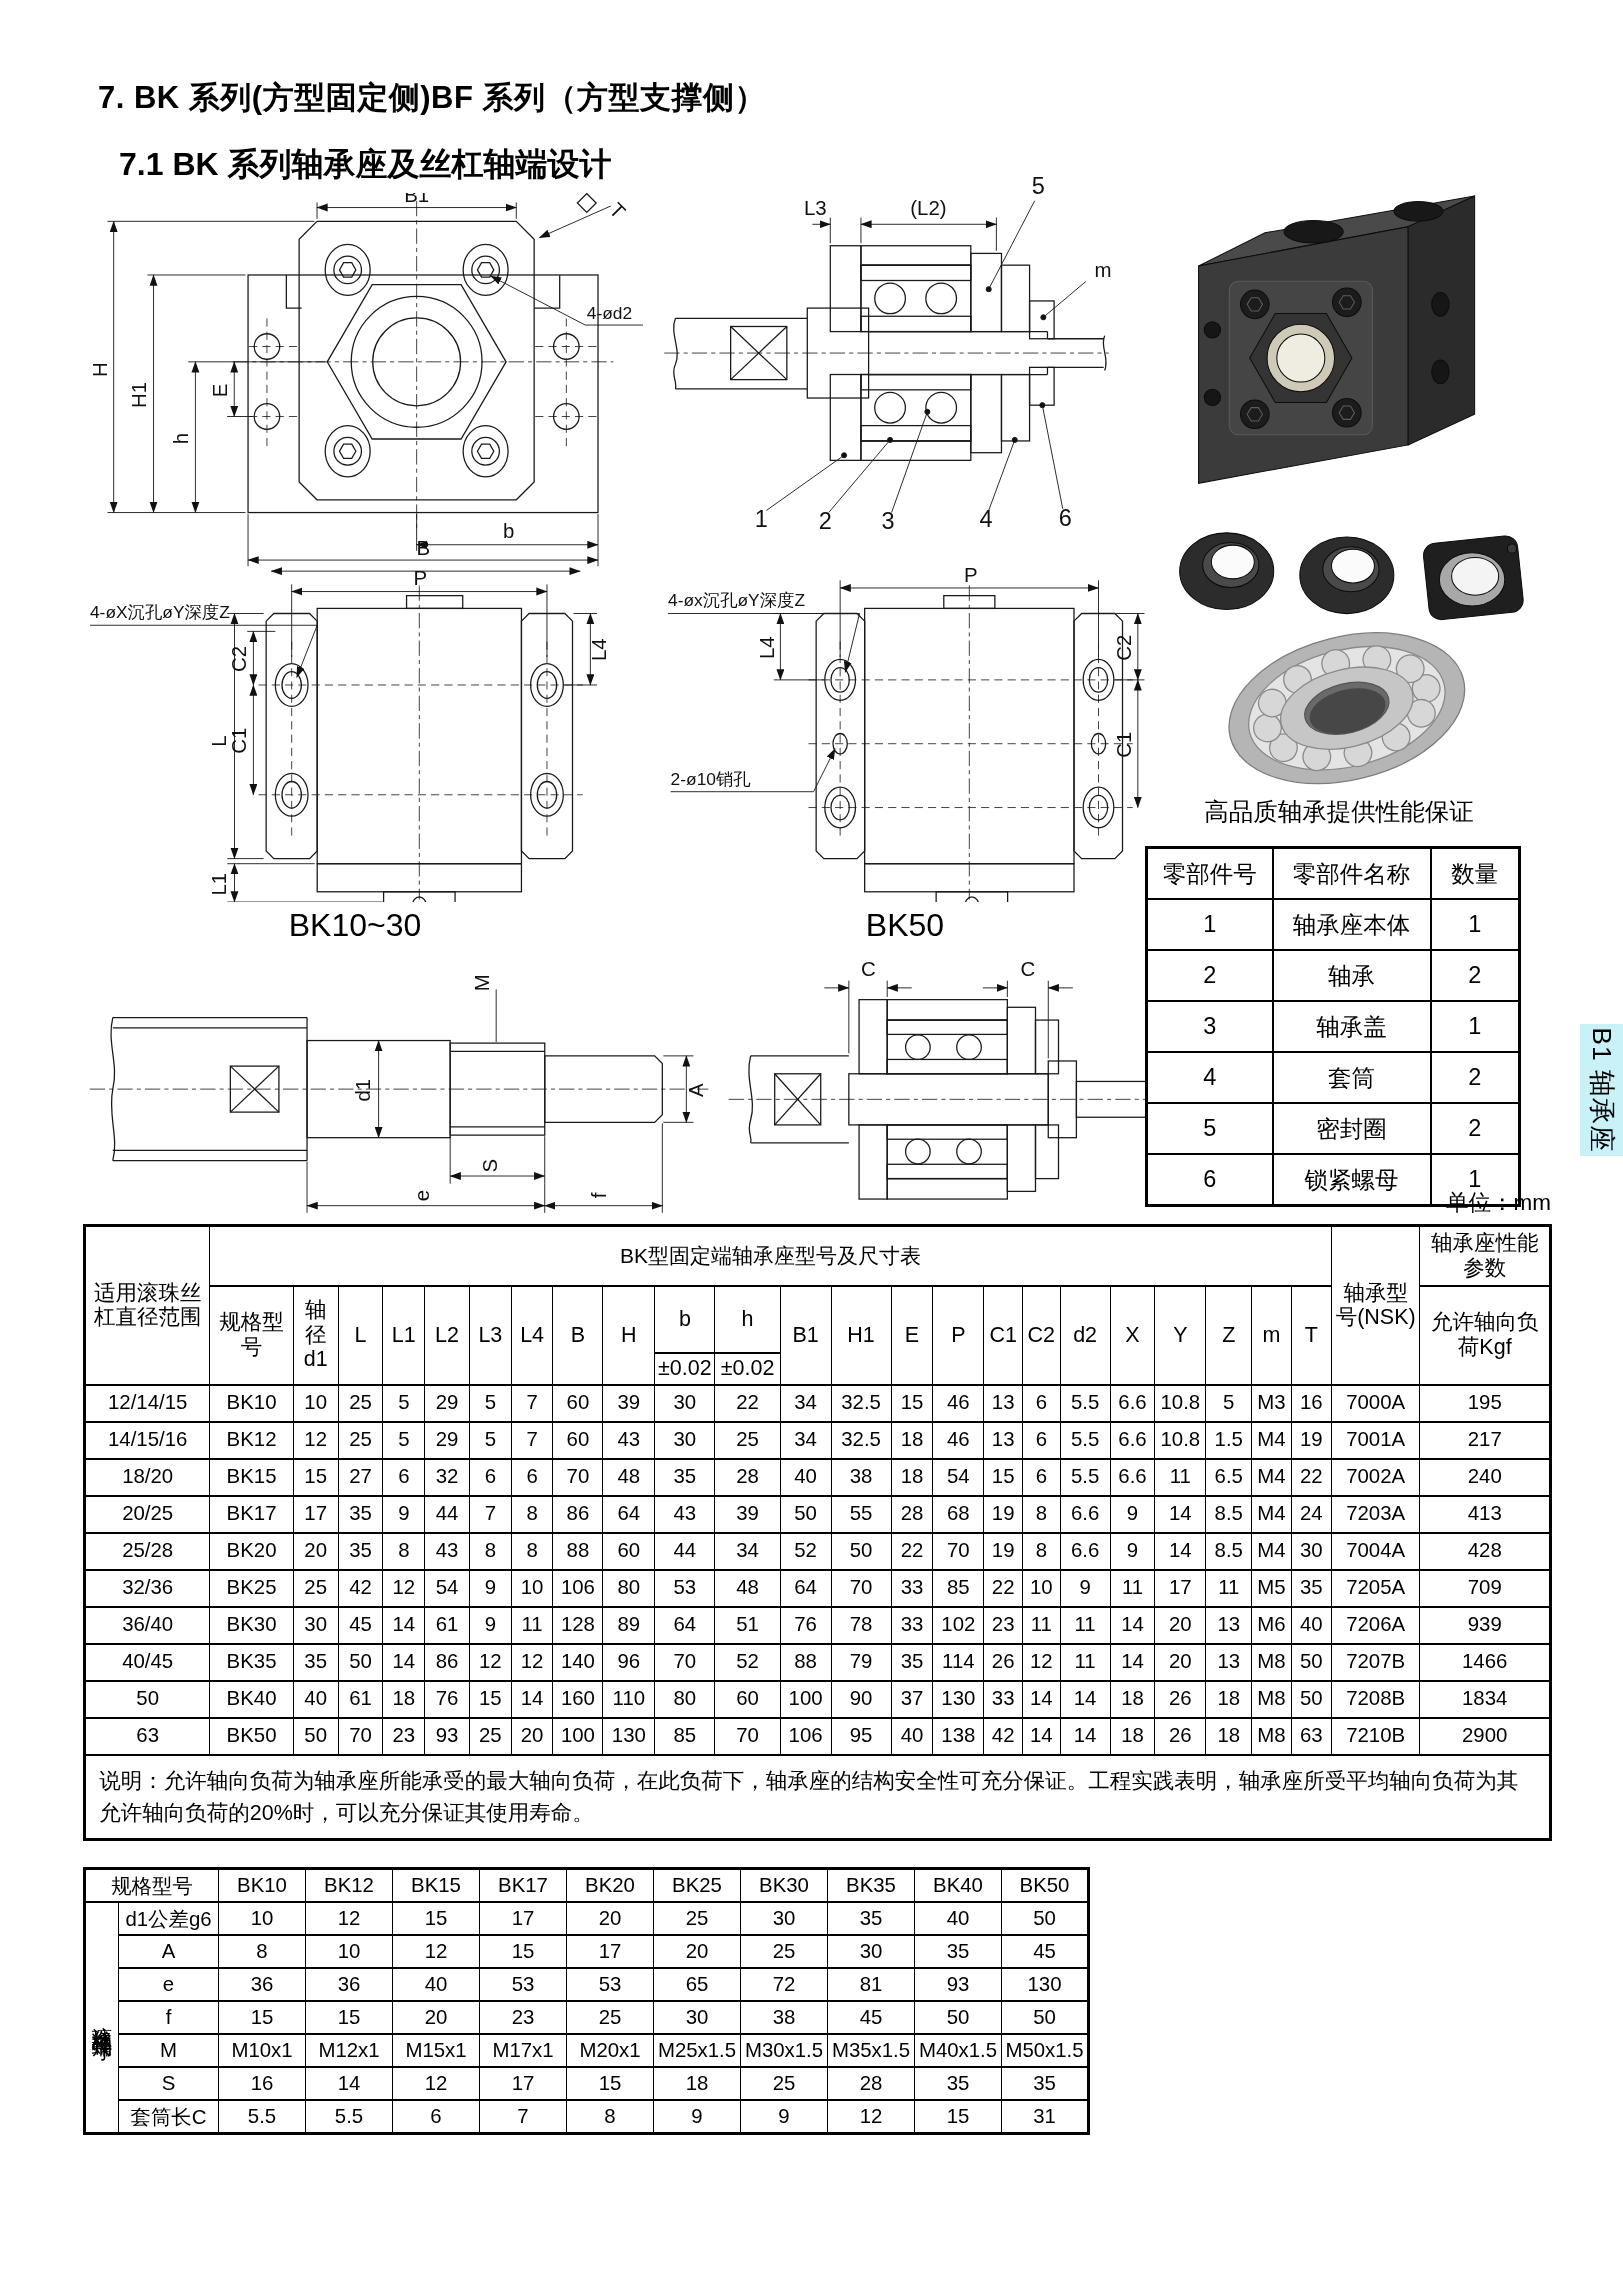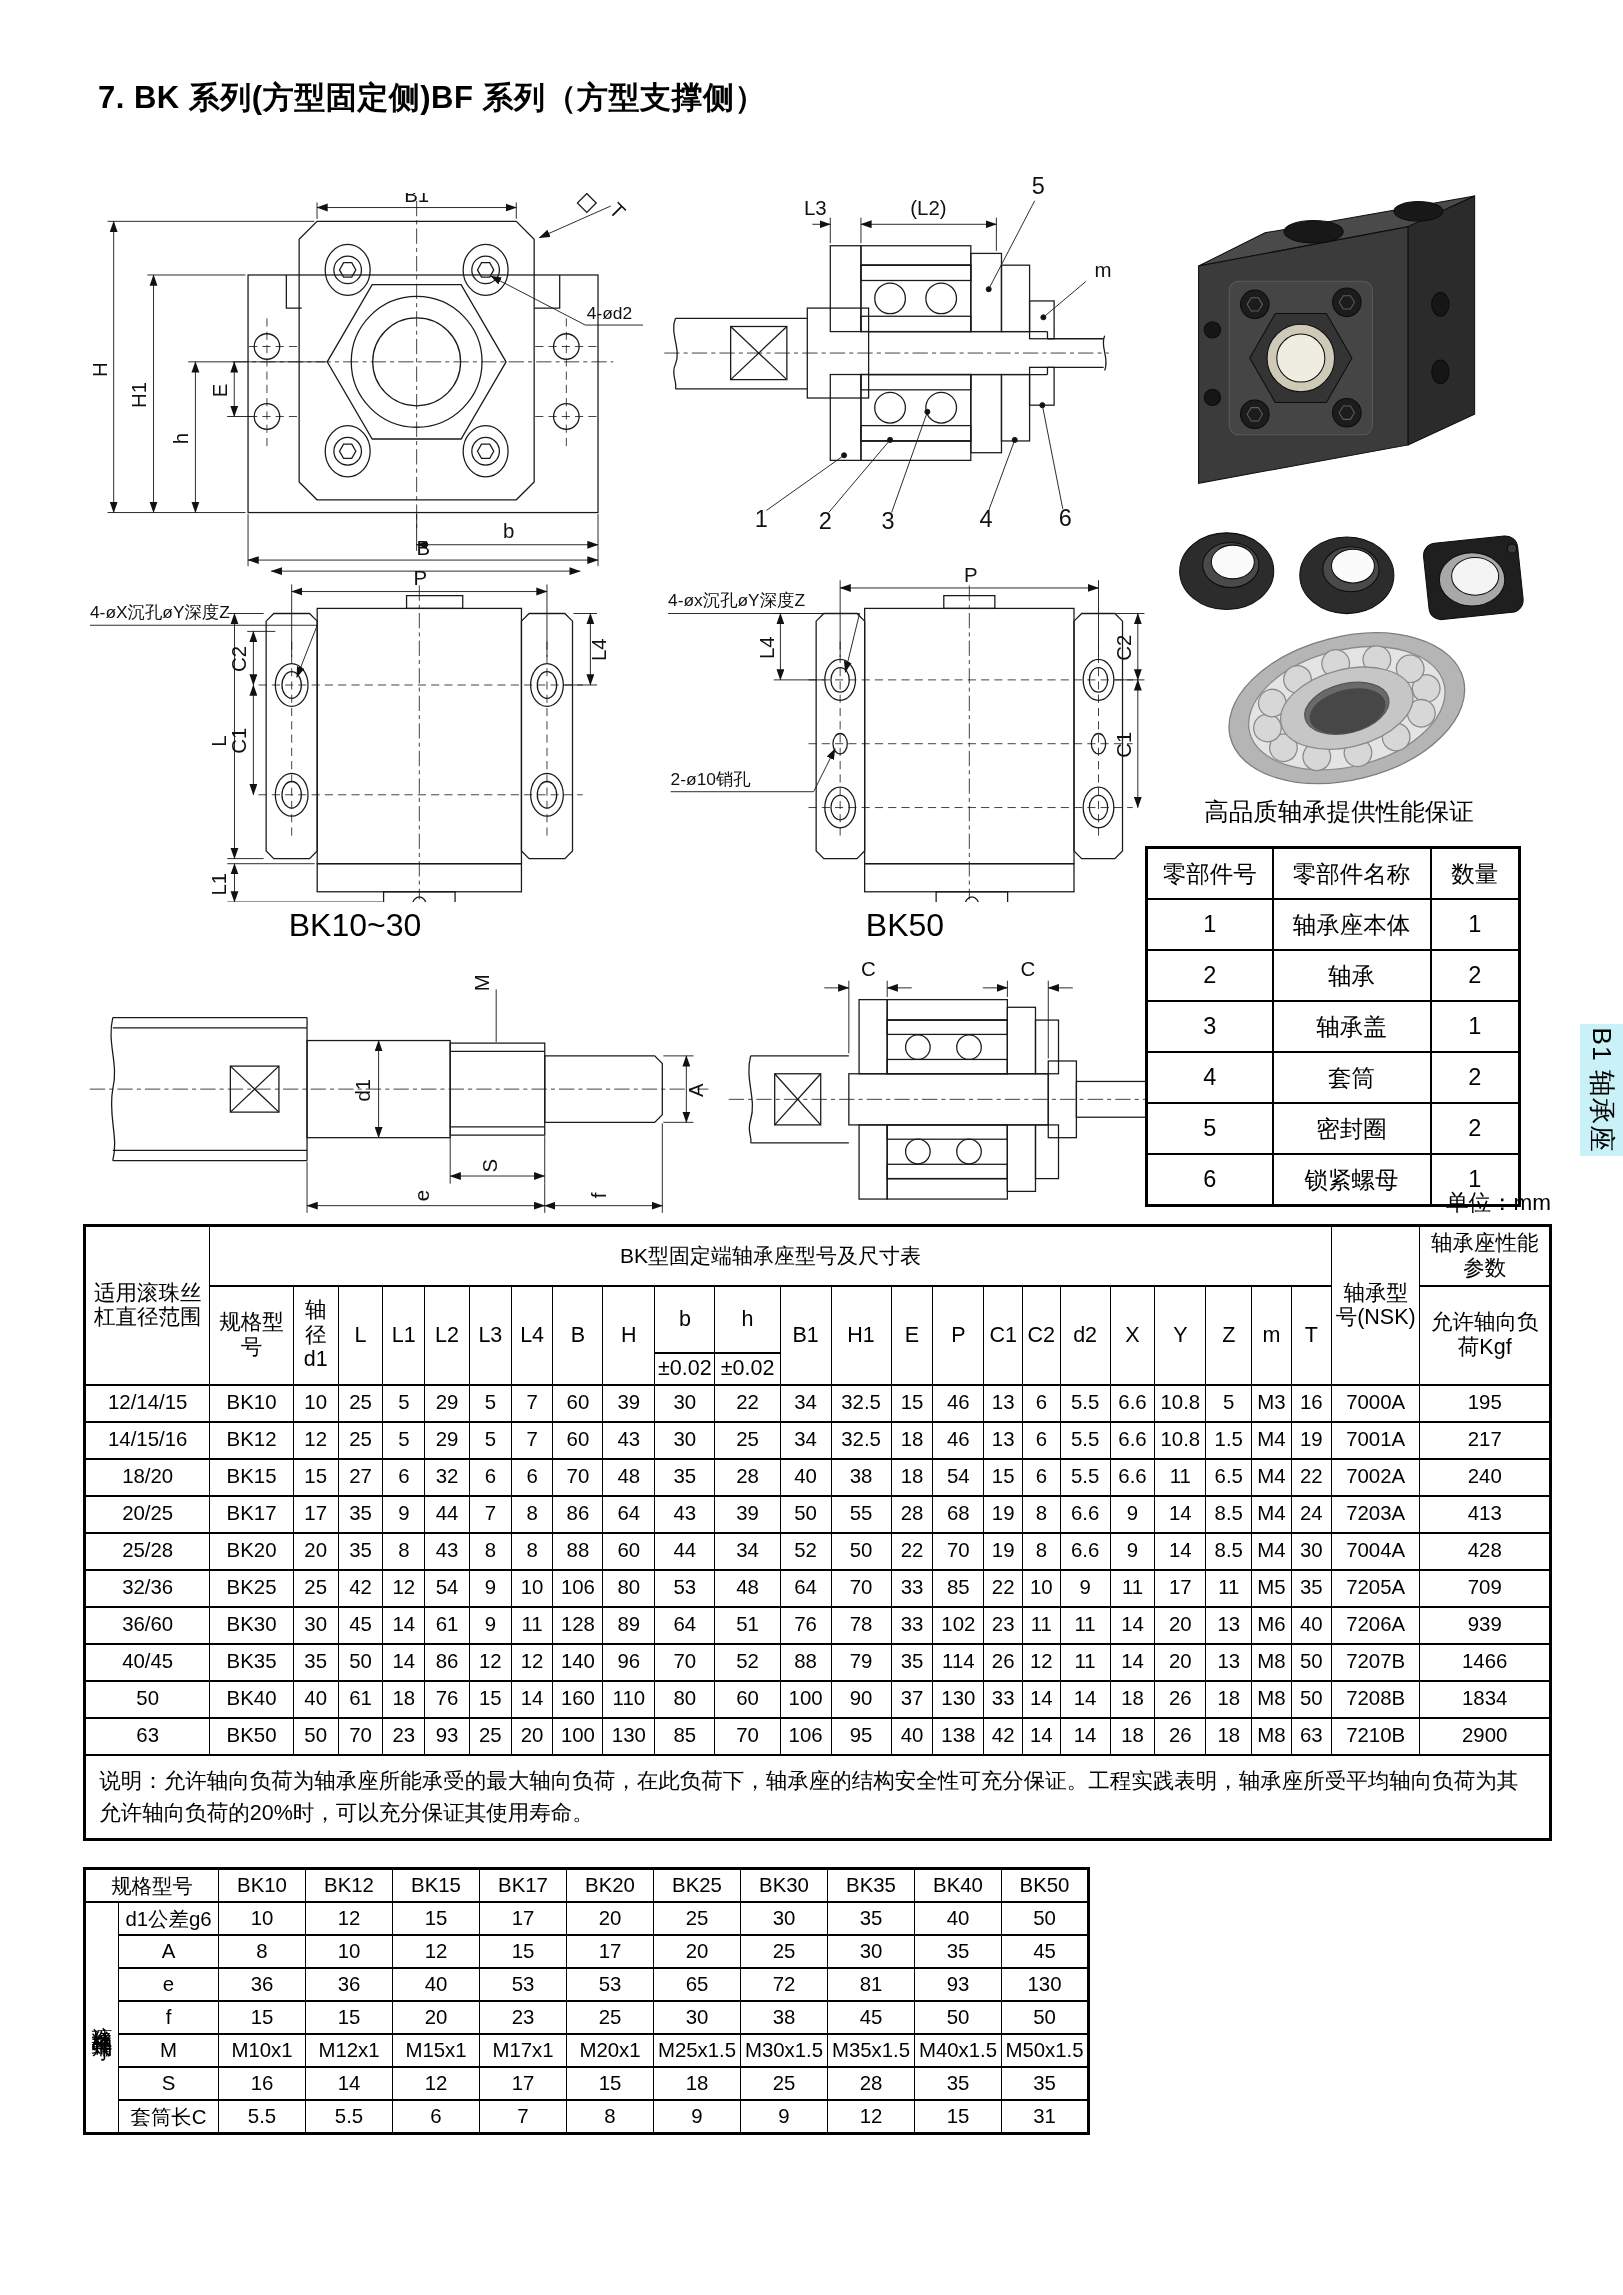--- a/index.html
+++ b/index.html
@@ -66,20 +66,21 @@
       <pattern id="hat" width="16" height="16" patternUnits="userSpaceOnUse" patternTransform="rotate(45)">
           <line x1="0" y1="0" x2="0" y2="16" stroke="#222" stroke-width="2"></line>
         </pattern>
       <pattern id="xhat" width="12" height="12" patternUnits="userSpaceOnUse">
           <path d="M0 0L12 12M12 0L0 12" stroke="#222" stroke-width="1.4"></path>
         </pattern>
     </defs>
   </svg>
 
   <div class="abs title">7. BK 系列(方型固定侧)BF 系列（方型支撑侧）</div>
+  <div class="abs subtitle">7.1 BK 系列轴承座及丝杠轴端设计</div>
 
   <svg class="abs" style="left:82px;top:193px" width="562" height="376" viewBox="0 0 1100 735">
     <g class="ln">
       <rect x="325" y="160" width="685" height="465"></rect>
       <polyline points="400,160 400,225 430,225"></polyline>
       <polyline points="935,160 935,225 885,225"></polyline>
       <polygon points="460,55 850,55 885,90 885,565 850,600 460,600 425,565 425,90"></polygon>
       <ellipse cx="520" cy="150" rx="44" ry="50"></ellipse>
         <circle cx="520" cy="150" r="27"></circle>
       <polygon points="536,150 528,164 512,164 504,150 512,136 528,136"></polygon>
@@ -736,21 +737,21 @@
           <td>9</td>
           <td>11</td>
           <td>17</td>
           <td>11</td>
           <td>M5</td>
           <td>35</td>
           <td>7205A</td>
           <td>709</td>
         </tr>
         <tr class="data">
-          <td>36/60</td>
+          <td>36/40</td>
           <td>BK30</td>
           <td>30</td>
           <td>45</td>
           <td>14</td>
           <td>61</td>
           <td>9</td>
           <td>11</td>
           <td>128</td>
           <td>89</td>
           <td>64</td>

